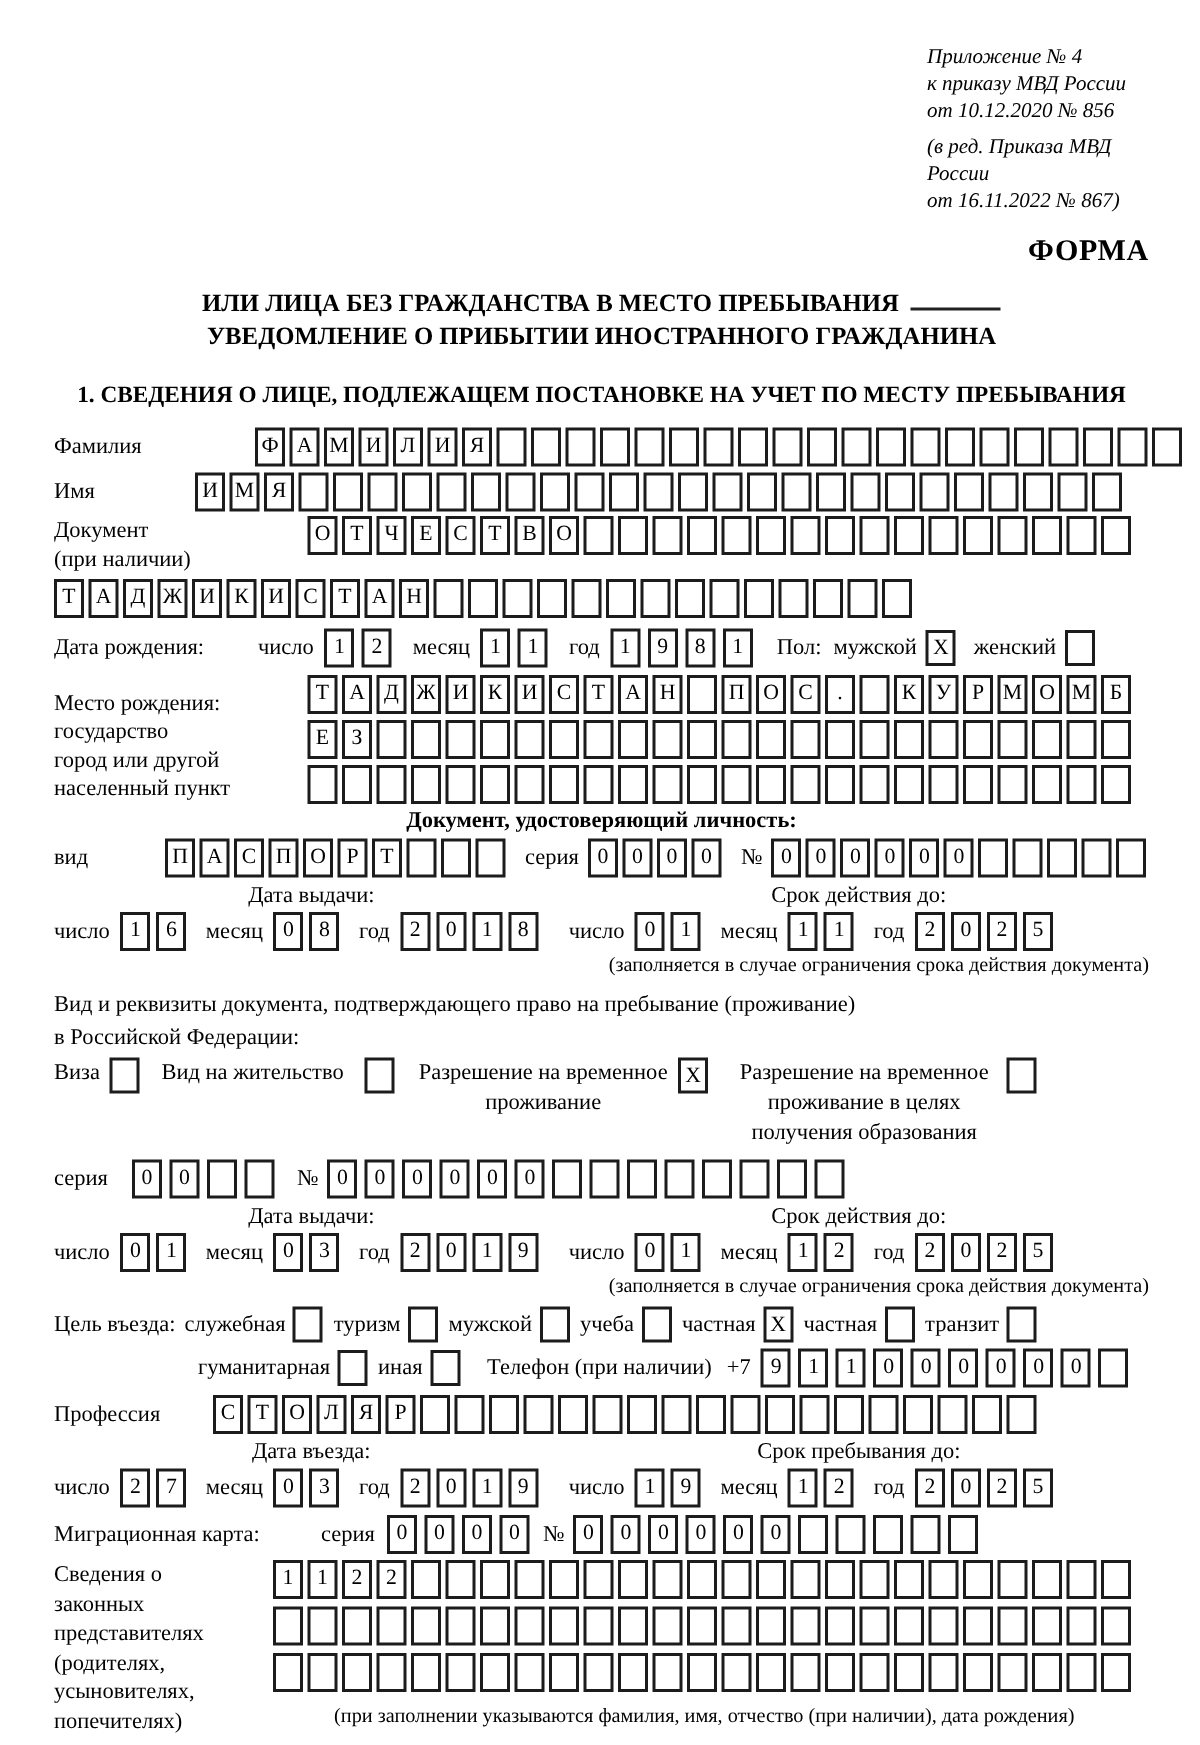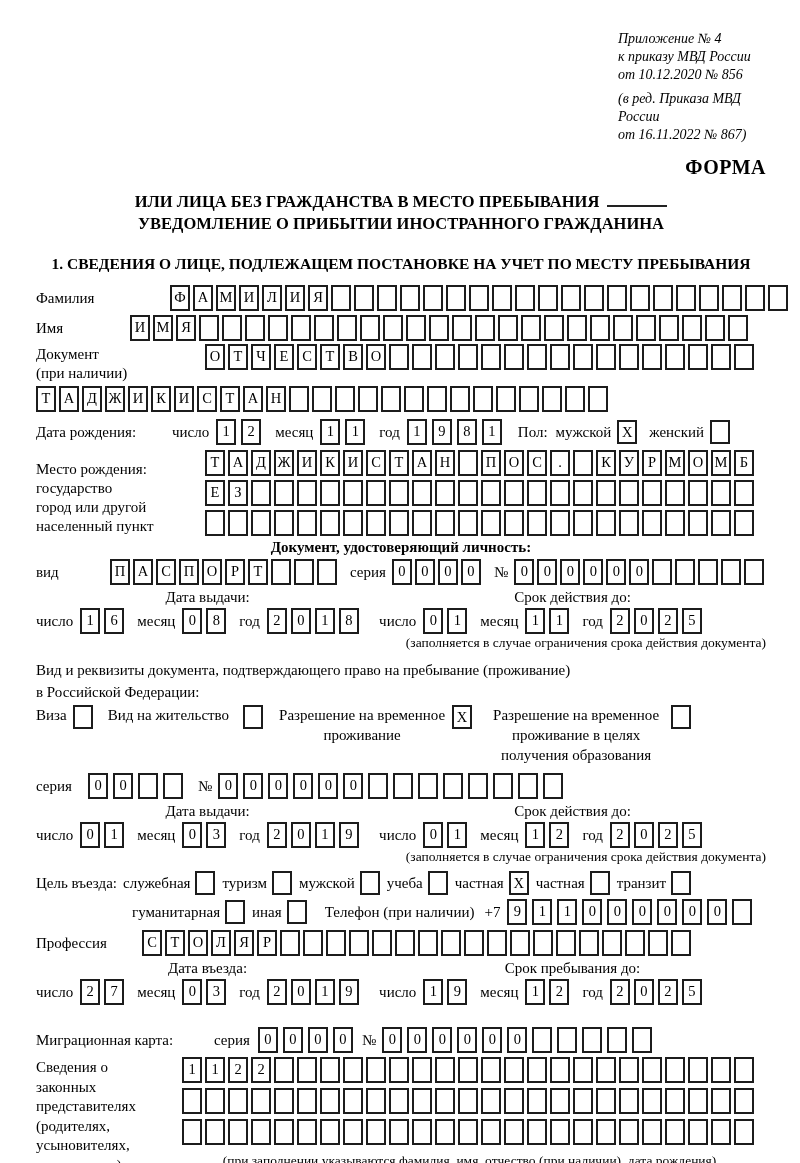--- a/index.html
+++ b/index.html
@@ -86,21 +86,21 @@
   .r-purpose .flabel { margin-right:4px; }
   .pitem { display:flex; align-items:center; margin-left:7px; }
   .pitem .chk { margin-left:5px; }
   .r-purpose2 { margin-top:4px; margin-left:96px; }
   .phlbl { margin-left:18px; margin-right:10px; }
   .pfx { margin-right:7px; }
 
   .r-profession { margin-top:5px; }
   .r-profession .flabel { width:106px; }
 
-  .r-migration { margin-top:22px; }
+  .r-migration { margin-top:5px; }
   .r-migration .flabel { width:178px; }
 
   .r-reps { margin-top:4px; align-items:flex-start; }
   .r-reps .flabel { width:146px; line-height:19.5px; padding-top:1px; }
   .rep-rows { display:flex; flex-direction:column; gap:5px; }
   .rep-note { text-align:center; font-size:13.5px; margin-top:3px; white-space:nowrap; }
 </style>
 </head>
 <body>
 

